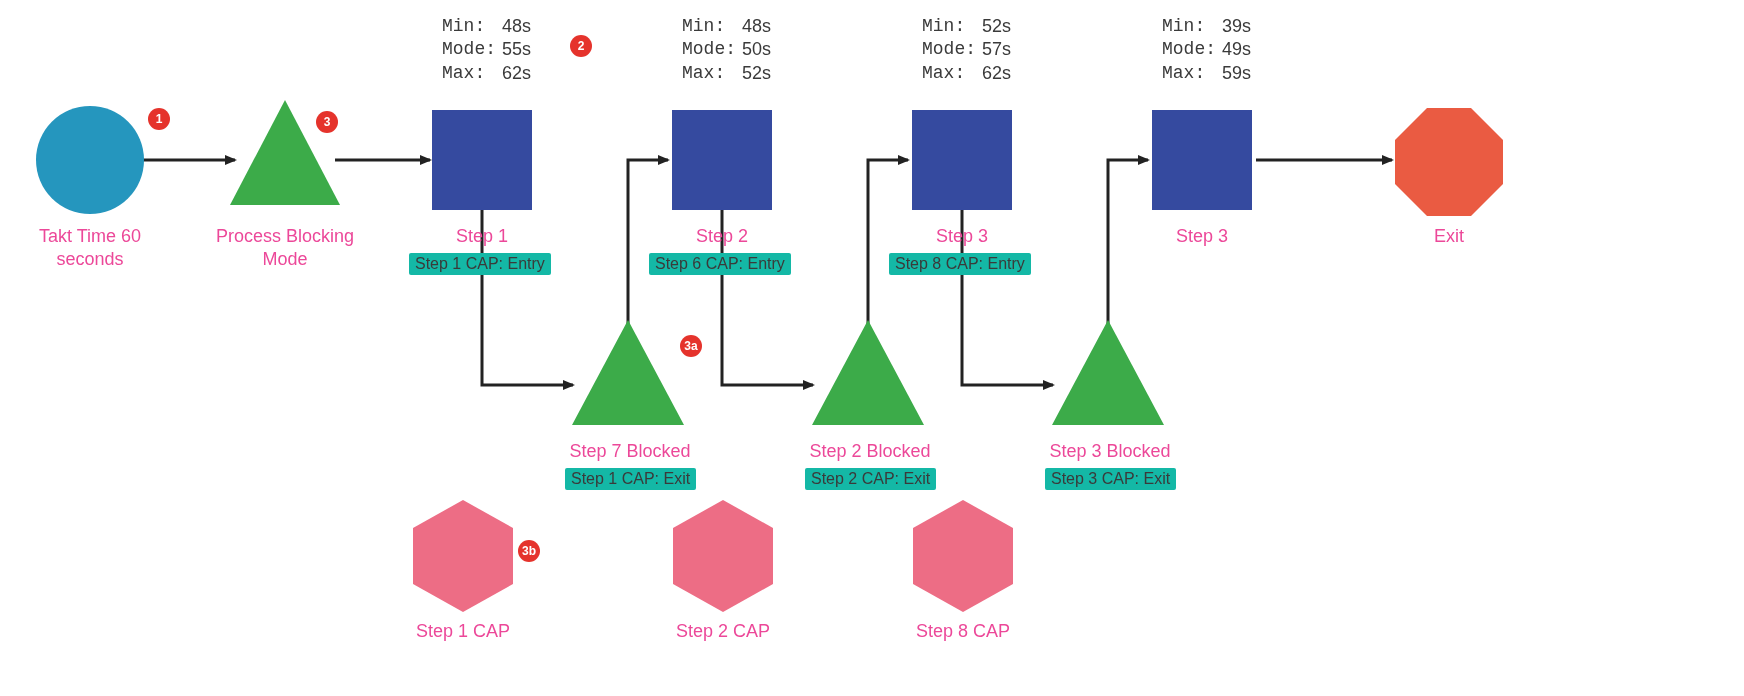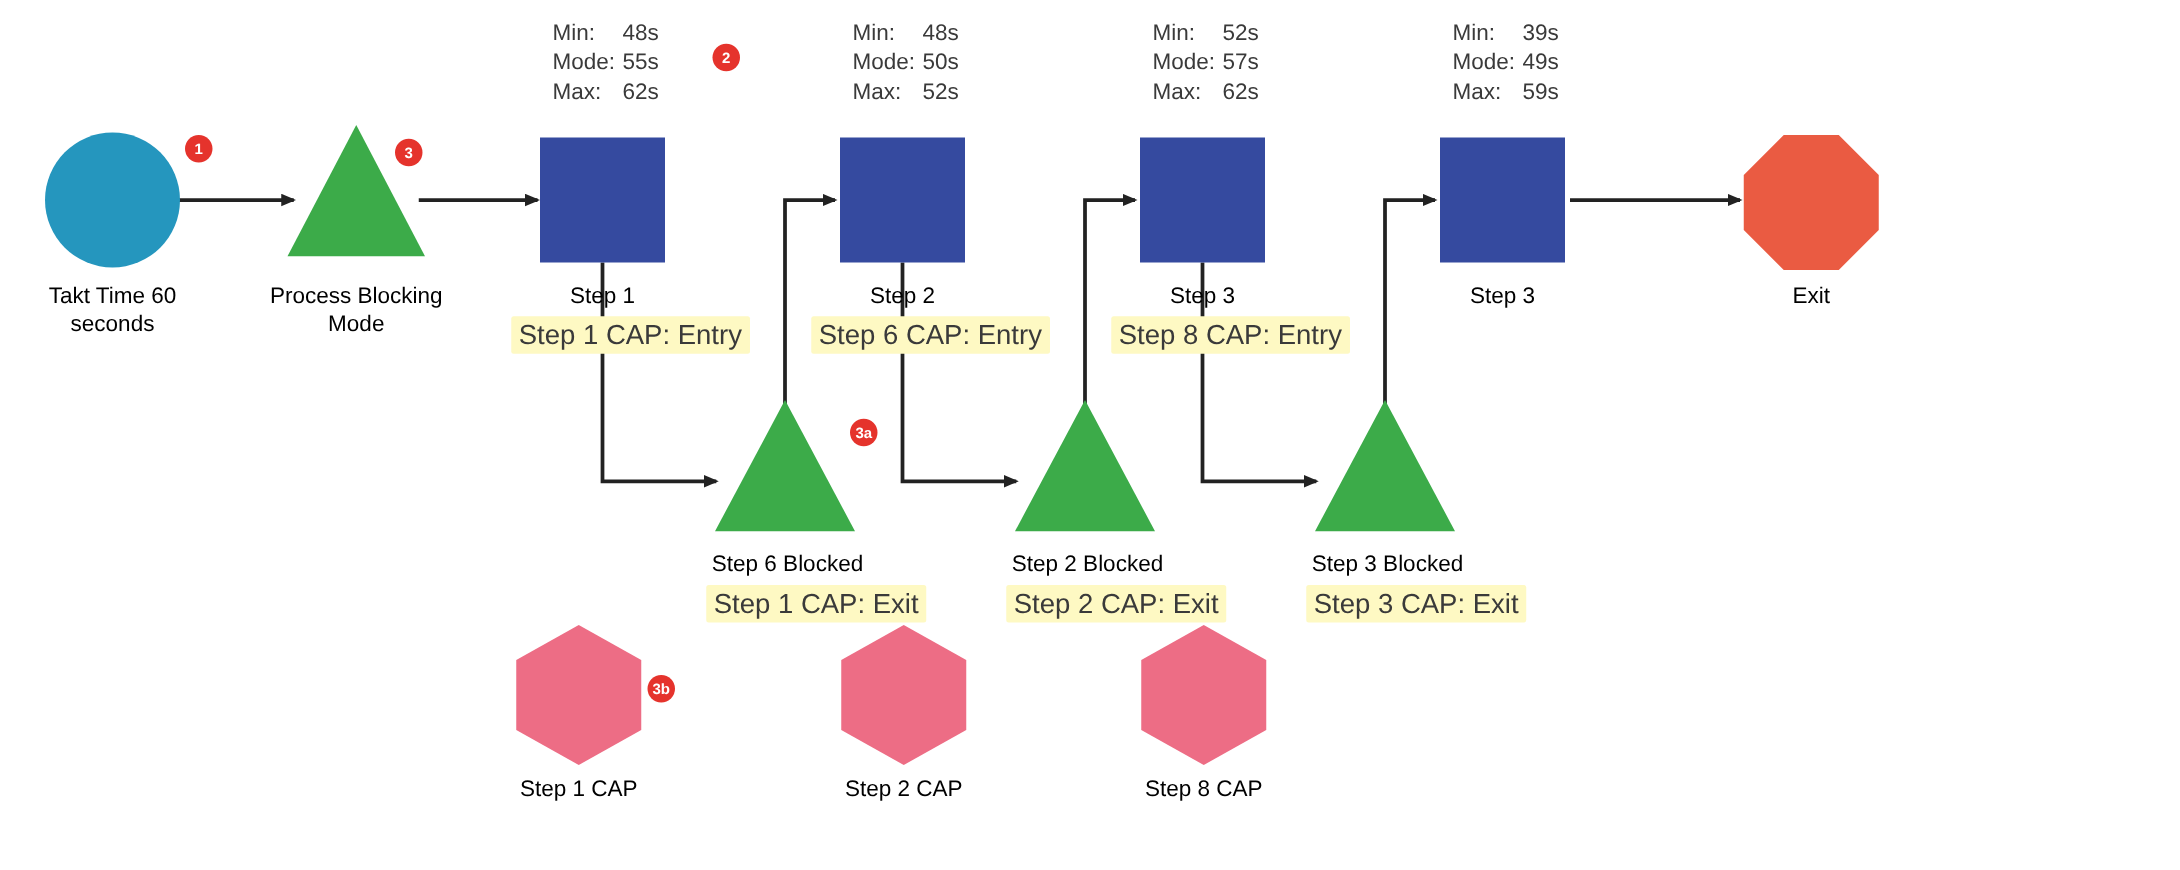--- a/index.html
+++ b/index.html
@@ -11,40 +11,40 @@
   }
   .canvas {
     position: relative;
     width: 1744px;
     height: 696px;
   }
   .node-label {
     position: absolute;
     text-align: center;
     font-size: 18px;
-    color: #000000;
+    color: #ec4899;
     line-height: 1.25;
   }
   .cap-label {
     position: absolute;
-    font-size: 22px;
+    font-size: 16px;
     color: #3a3a3a;
-    background: #fef9c3;
+    background: #14b8a6;
     padding: 2px 6px;
     border-radius: 2px;
     white-space: nowrap;
   }
   .stats {
     position: absolute;
     font-size: 18px;
     color: #3a3a3a;
   }
   .stats table { border-collapse: collapse; }
   .stats td { padding: 0 6px 0 0; line-height: 1.3; }
-  .stats td:first-child { text-align: left; }
+  .stats td:first-child { text-align: left; font-family: Liberation Mono, monospace; }
   .stats td:last-child { text-align: right; }
   .badge {
     position: absolute;
     width: 22px;
     height: 22px;
     border-radius: 50%;
     background: #e5332c;
     color: #ffffff;
     font-size: 12px;
     font-weight: 600;
@@ -191,21 +191,21 @@
   </div>
 
   <svg class="shape" style="left:1395;top:108" width="108" height="108">
     <polygon points="32,0 76,0 108,32 108,76 76,108 32,108 0,76 0,32" fill="#ea5b42"></polygon>
   </svg>
   <div class="node-label" style="left:1395px;top:225px;width:108px">Exit</div>
 
   <svg class="shape" style="left:572;top:320" width="112" height="110">
     <polygon points="56,0 112,105 0,105" fill="#3cab49"></polygon>
   </svg>
-  <div class="node-label" style="left:560px;top:440px;width:140px">Step 6 Blocked</div>
+  <div class="node-label" style="left:560px;top:440px;width:140px">Step 7 Blocked</div>
   <div class="cap-label" style="left:565px;top:468px">Step 1 CAP: Exit</div>
 
   <svg class="shape" style="left:812;top:320" width="112" height="110">
     <polygon points="56,0 112,105 0,105" fill="#3cab49"></polygon>
   </svg>
   <div class="node-label" style="left:800px;top:440px;width:140px">Step 2 Blocked</div>
   <div class="cap-label" style="left:805px;top:468px">Step 2 CAP: Exit</div>
 
   <svg class="shape" style="left:1052;top:320" width="112" height="110">
     <polygon points="56,0 112,105 0,105" fill="#3cab49"></polygon>

